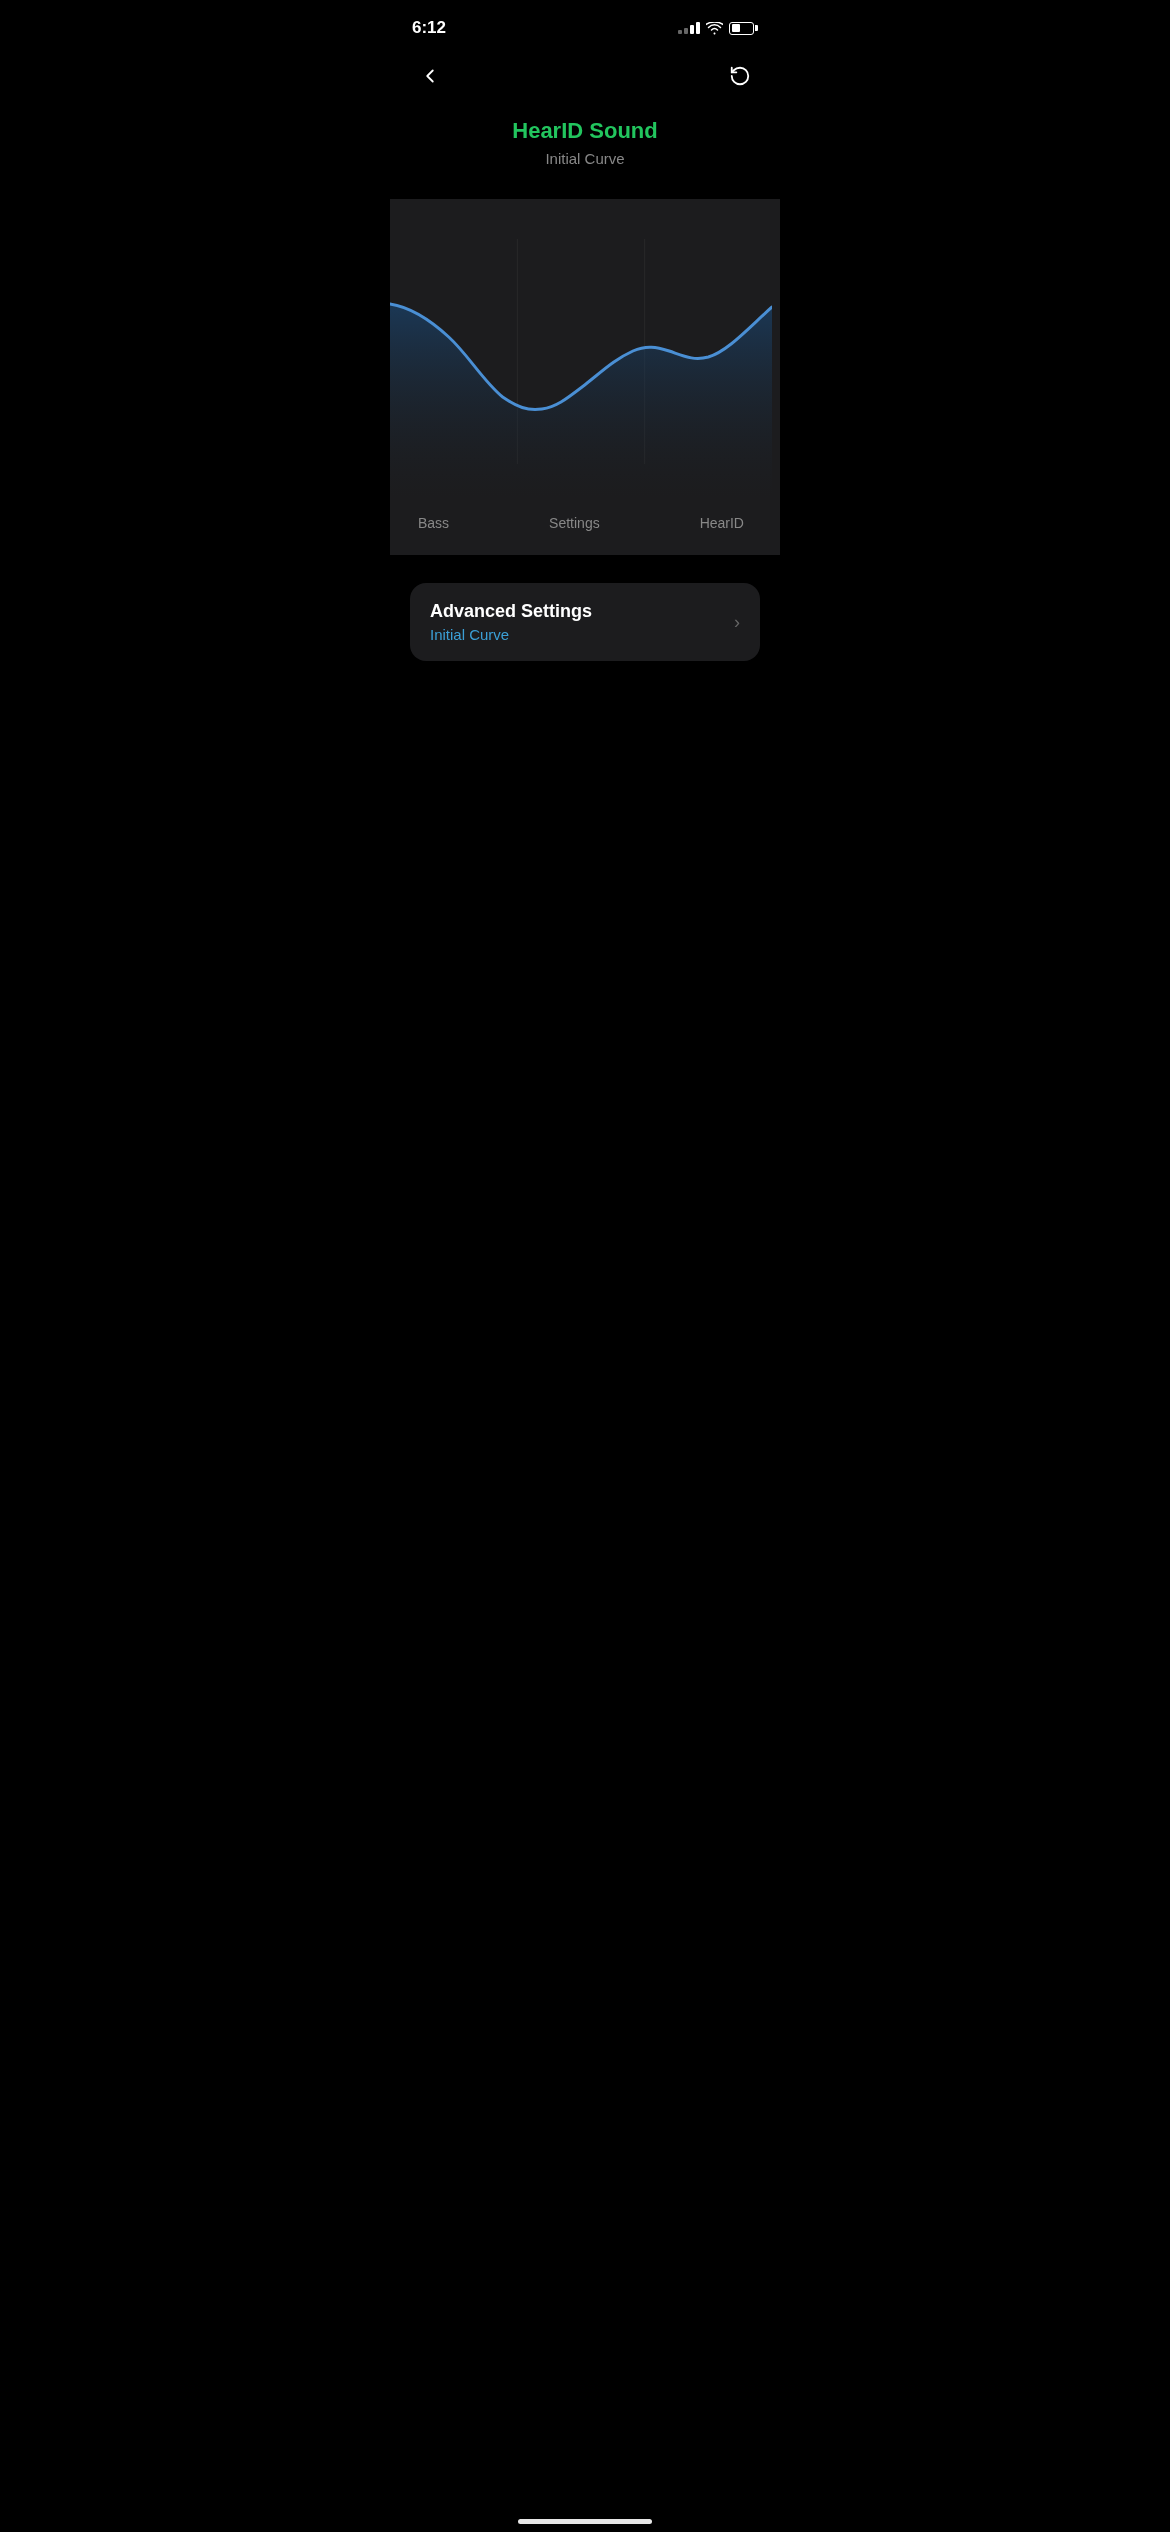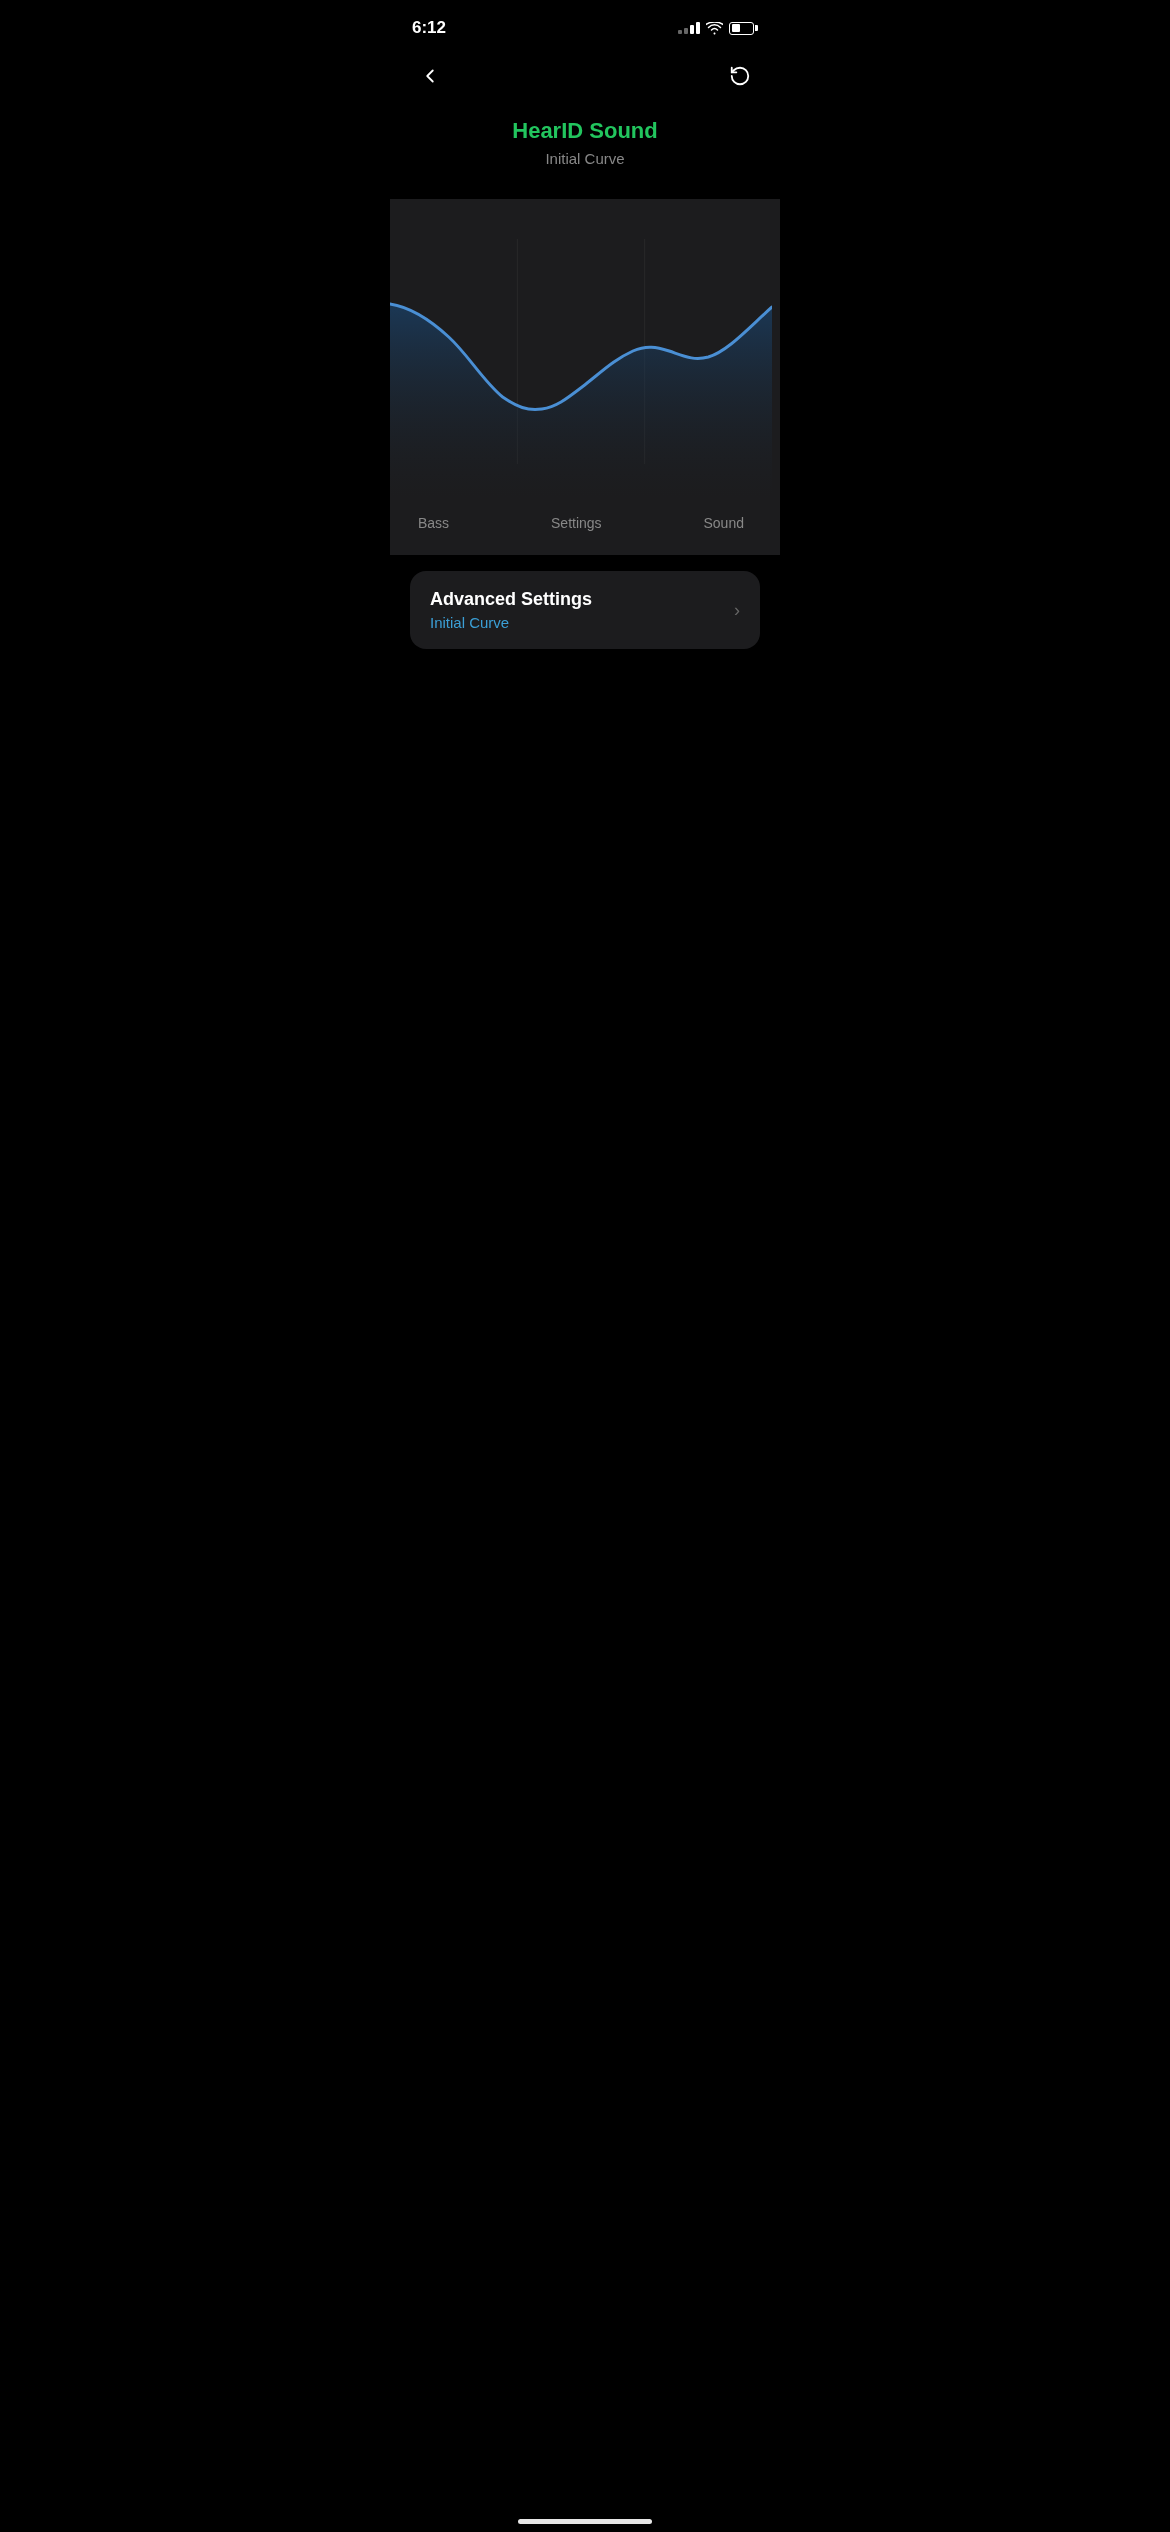--- a/index.html
+++ b/index.html
@@ -154,21 +154,21 @@
 
     .chart-label {
       font-size: 14px;
       color: #888;
       font-weight: 400;
     }
 
     
     .settings-section {
       background: #000;
-      padding: 16px 20px;
+      padding: 28px 20px;
     }
 
     .settings-card {
       background: #1c1c1e;
       border-radius: 16px;
       padding: 18px 20px;
       display: flex;
       align-items: center;
       justify-content: space-between;
       cursor: pointer;
@@ -298,21 +298,21 @@
         C 262 126, 272 128, 285 132
         C 300 137, 310 142, 325 138
         C 345 132, 365 110, 390 88
       " fill="none" stroke="#4a8fd4" stroke-width="3" stroke-linecap="round" stroke-linejoin="round"></path>
     </svg>
   </div>
 
   <div class="chart-labels">
     <span class="chart-label">Bass</span>
     <span class="chart-label">Settings</span>
-    <span class="chart-label">Sound</span>
+    <span class="chart-label">HearID</span>
   </div>
 </div>
 
 <div class="settings-section">
   <div class="settings-card">
     <div class="settings-card-content">
       <span class="settings-card-title">Advanced Settings</span>
       <span class="settings-card-value">Initial Curve</span>
     </div>
     <span class="settings-card-chevron">›</span>

